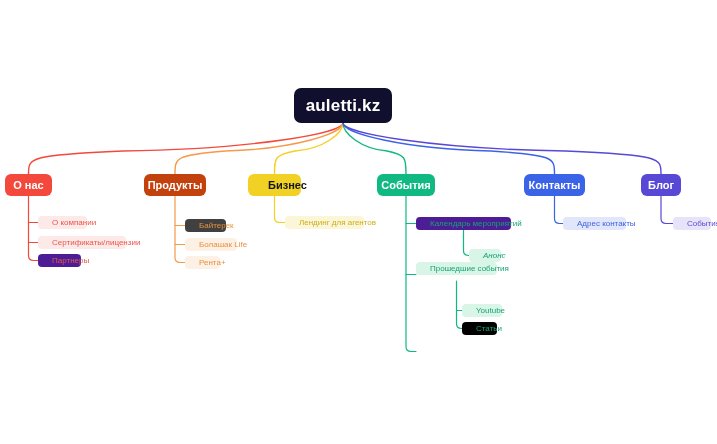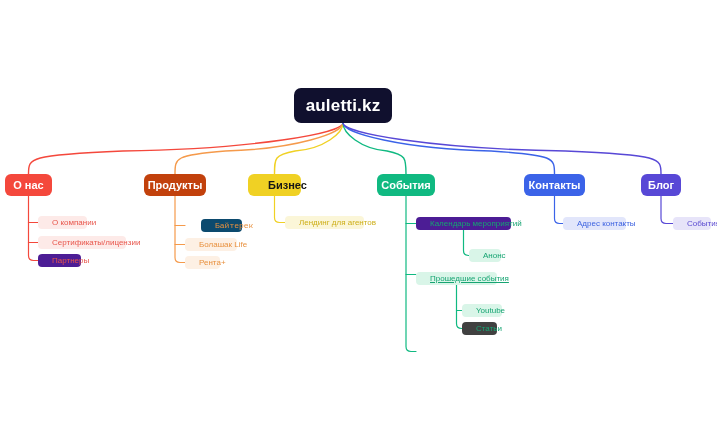--- a/index.html
+++ b/index.html
@@ -86,28 +86,28 @@
       <path d="M 554.5 196 L 554.5 218.5 Q 554.5 223.5 559.5 223.5 L 563 223.5" fill="none" stroke="#3b63e8" stroke-width="1.2" stroke-linecap="round"></path>
       <path d="M 343 123 C 343 133, 432.04 149, 565.6 151 C 661 155, 661 158, 661 174" fill="none" stroke="#5848d6" stroke-width="1.4" stroke-linecap="round"></path>
       <path d="M 661 196 L 661 218.5 Q 661 223.5 666 223.5 L 673 223.5" fill="none" stroke="#5848d6" stroke-width="1.2" stroke-linecap="round"></path>
     </svg>
 <div class="node root" style="left: 294px; top: 88px; width: 98px; height: 35px; background: rgb(16, 16, 46); color: rgb(255, 255, 255);">auletti.kz</div>
     <div class="node branch" style="left: 5px; top: 174px; width: 47px; height: 22px; background: rgb(244, 72, 60); color: rgb(255, 255, 255);">О нас</div>
     <div class="node leaf" style="left: 38px; top: 216px; width: 49px; height: 13px; background: rgb(253, 234, 232); color: rgb(232, 86, 76);">О компании</div>
     <div class="node leaf" style="left: 38px; top: 236px; width: 88px; height: 13px; background: rgb(253, 234, 232); color: rgb(232, 86, 76);">Сертификаты/лицензии</div>
     <div class="node leaf" style="left: 38px; top: 254px; width: 43px; height: 13px; background: #4c1d95; color: rgb(232, 86, 76);">Партнеры</div>
     <div class="node branch" style="left: 144px; top: 174px; width: 62px; height: 22px; background: #c2410c; color: rgb(255, 255, 255);">Продукты</div>
-    <div class="node leaf" style="left: 201px; top: 219px; width: 41px; height: 13px; background: #0c4a6e; color: rgb(232, 145, 63); font-family: Liberation Mono, monospace;">Байтерек</div>
+    <div class="node leaf" style="left: 185px; top: 219px; width: 41px; height: 13px; background: #404040; color: rgb(232, 145, 63);">Байтерек</div>
     <div class="node leaf" style="left: 185px; top: 238px; width: 52px; height: 13px; background: rgb(253, 240, 228); color: rgb(232, 145, 63);">Болашак Life</div>
     <div class="node leaf" style="left: 185px; top: 256px; width: 35px; height: 13px; background: rgb(253, 240, 228); color: rgb(232, 145, 63);">Рента+</div>
     <div class="node branch" style="left: 248px; top: 174px; width: 53px; height: 22px; background: rgb(240, 209, 36); color: rgb(22, 22, 22); padding-left: 36px;">Бизнес</div>
     <div class="node leaf" style="left: 285px; top: 216px; width: 79px; height: 13px; background: rgb(251, 246, 216); color: rgb(205, 174, 24);">Лендинг для агентов</div>
     <div class="node branch" style="left: 377px; top: 174px; width: 58px; height: 22px; background: rgb(16, 185, 129); color: rgb(255, 255, 255);">События</div>
     <div class="node leaf" style="left: 416px; top: 217px; width: 95px; height: 13px; background: #4c1d95; color: rgb(22, 164, 114);">Календарь мероприятий</div>
-    <div class="node leaf" style="left: 469px; top: 249px; width: 32px; height: 13px; background: rgb(217, 245, 232); color: rgb(22, 164, 114);">Анонс</div>
-    <div class="node leaf" style="left: 416px; top: 272px; width: 81px; height: 13px; background: rgb(217, 245, 232); color: rgb(22, 164, 114); text-decoration: underline;">Прошедшие события</div>
+    <div class="node leaf" style="left: 469px; top: 249px; width: 32px; height: 13px; background: rgb(217, 245, 232); color: rgb(22, 164, 114); font-style: italic;">Анонс</div>
+    <div class="node leaf" style="left: 416px; top: 262px; width: 81px; height: 13px; background: rgb(217, 245, 232); color: rgb(22, 164, 114);">Прошедшие события</div>
     <div class="node leaf" style="left: 462px; top: 304px; width: 40px; height: 13px; background: rgb(217, 245, 232); color: rgb(22, 164, 114);">Youtube</div>
-    <div class="node leaf" style="left: 462px; top: 322px; width: 35px; height: 13px; background: #404040; color: rgb(22, 164, 114);">Статьи</div>
+    <div class="node leaf" style="left: 462px; top: 322px; width: 35px; height: 13px; background: #000000; color: rgb(22, 164, 114);">Статьи</div>
     <div class="node branch" style="left: 524px; top: 174px; width: 61px; height: 22px; background: rgb(59, 99, 232); color: rgb(255, 255, 255);">Контакты</div>
     <div class="node leaf" style="left: 563px; top: 217px; width: 63px; height: 13px; background: rgb(226, 230, 251); color: rgb(62, 99, 224);">Адрес контакты</div>
     <div class="node branch" style="left: 641px; top: 174px; width: 40px; height: 22px; background: rgb(88, 72, 214); color: rgb(255, 255, 255);">Блог</div>
     <div class="node leaf" style="left: 673px; top: 217px; width: 38px; height: 13px; background: rgb(231, 228, 249); color: rgb(90, 74, 209);">События</div>
   </div>
 
 </body></html>

